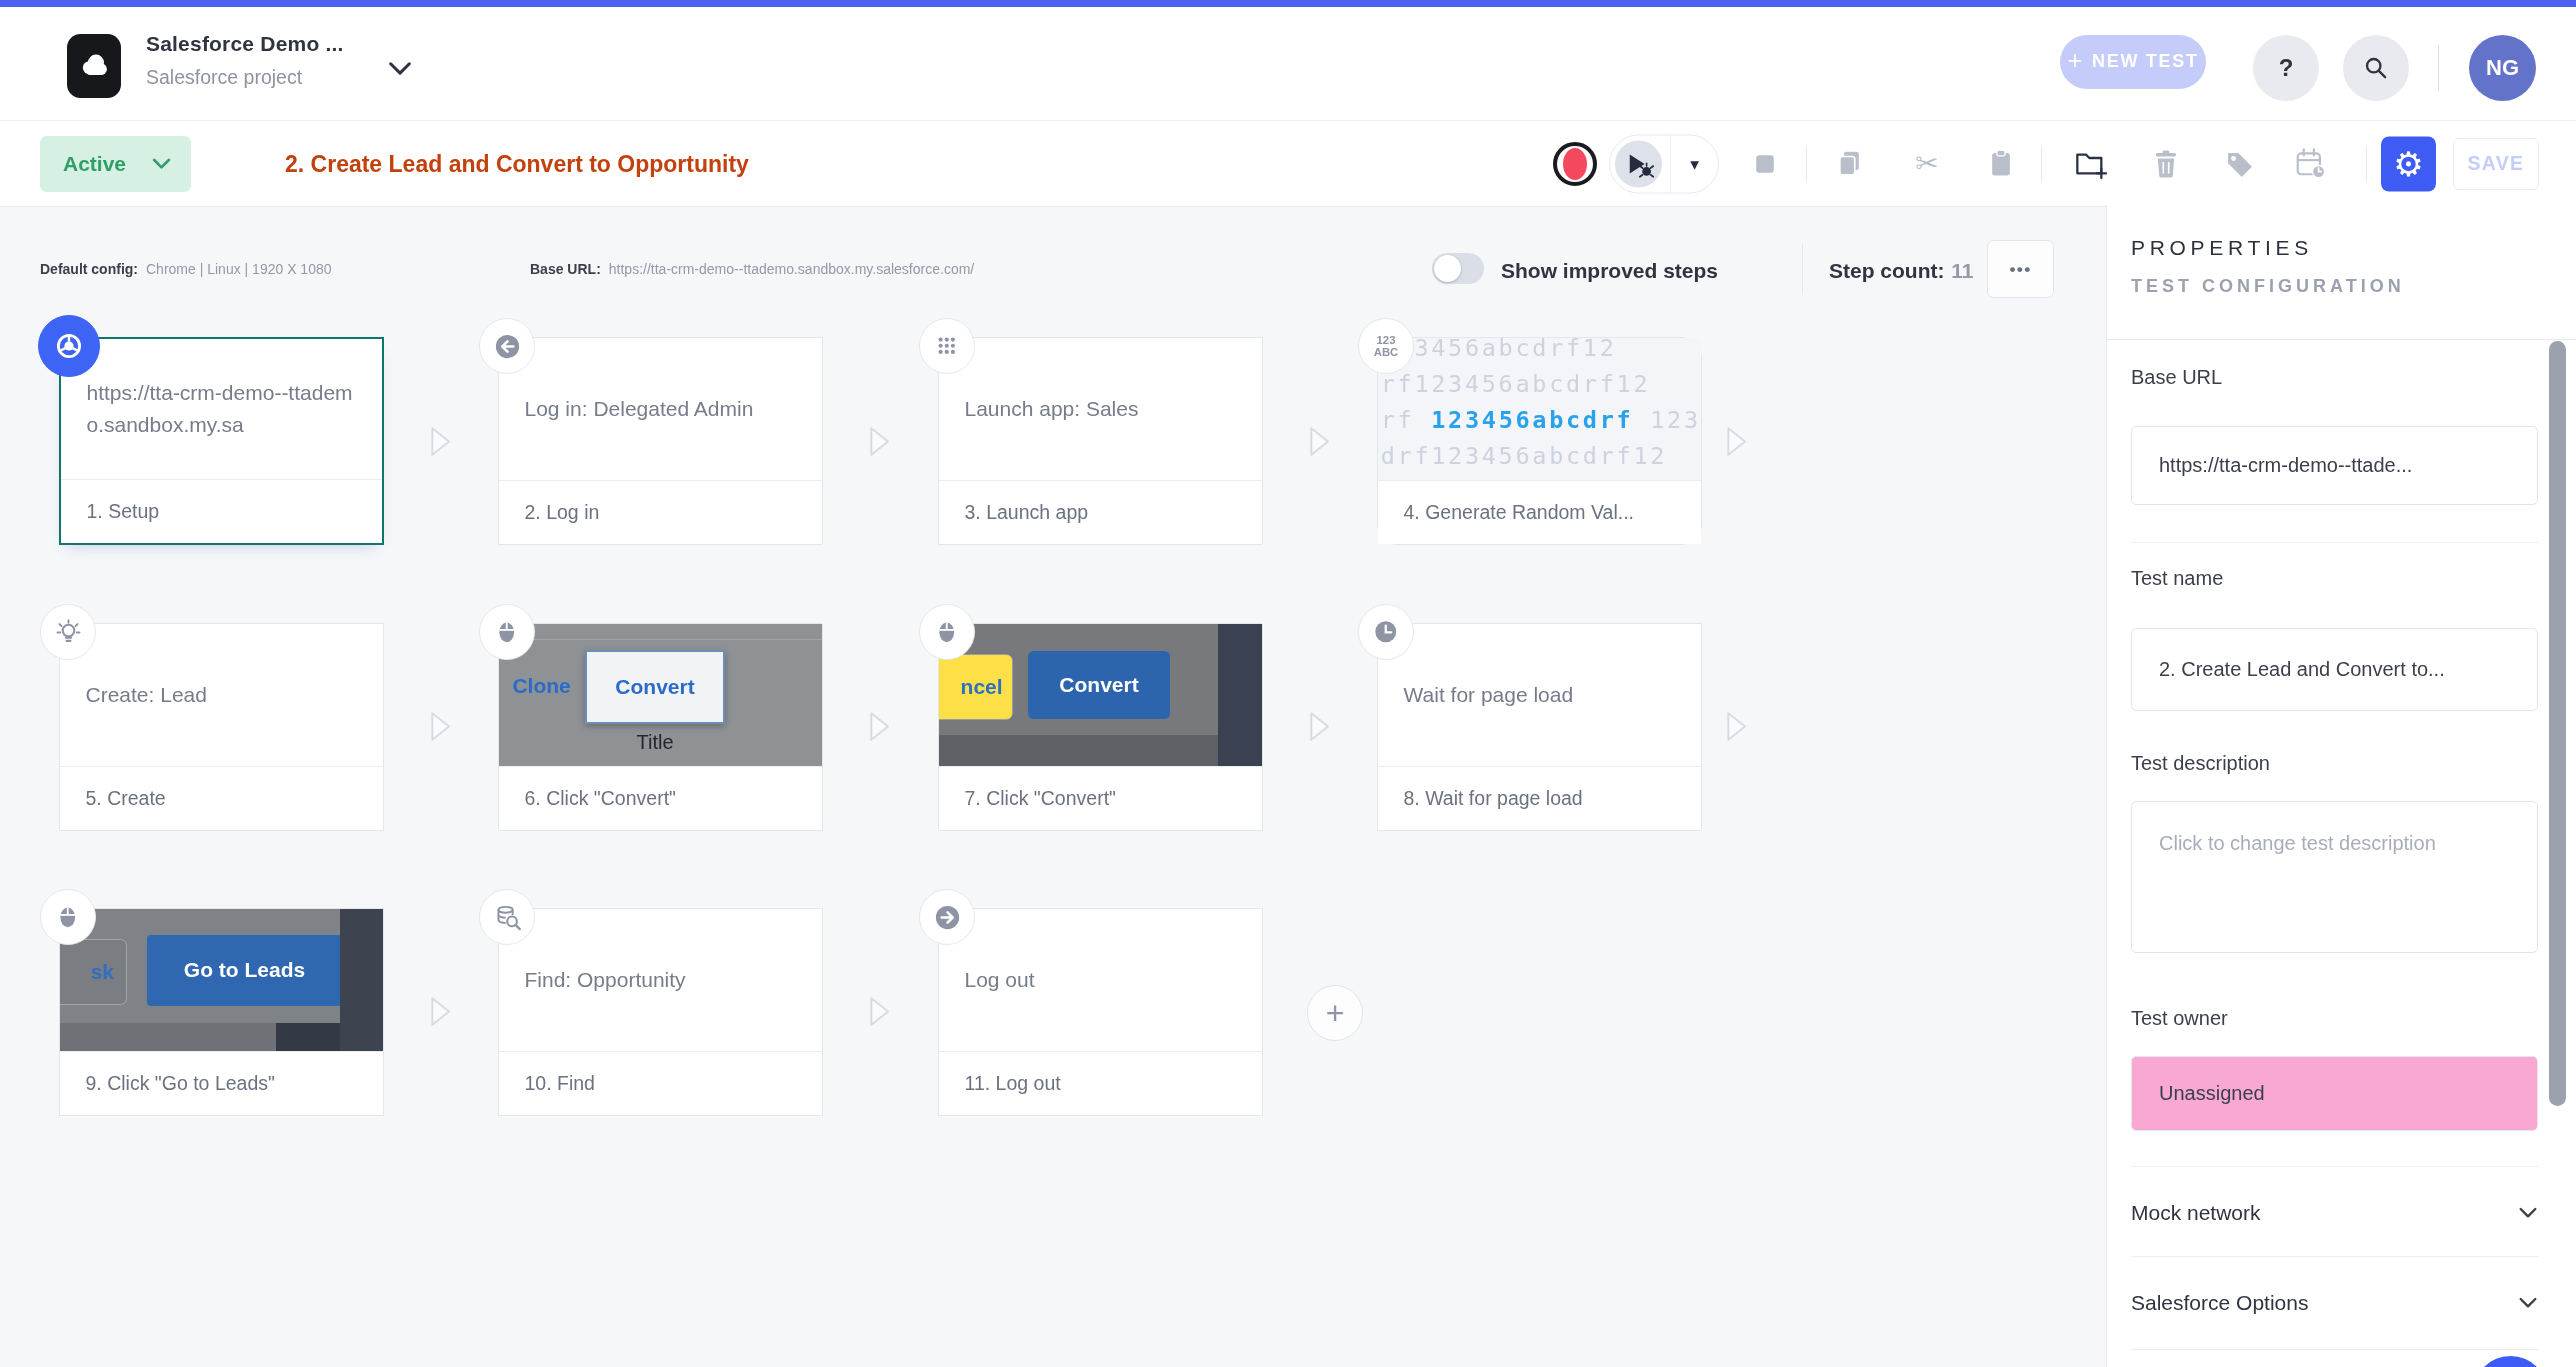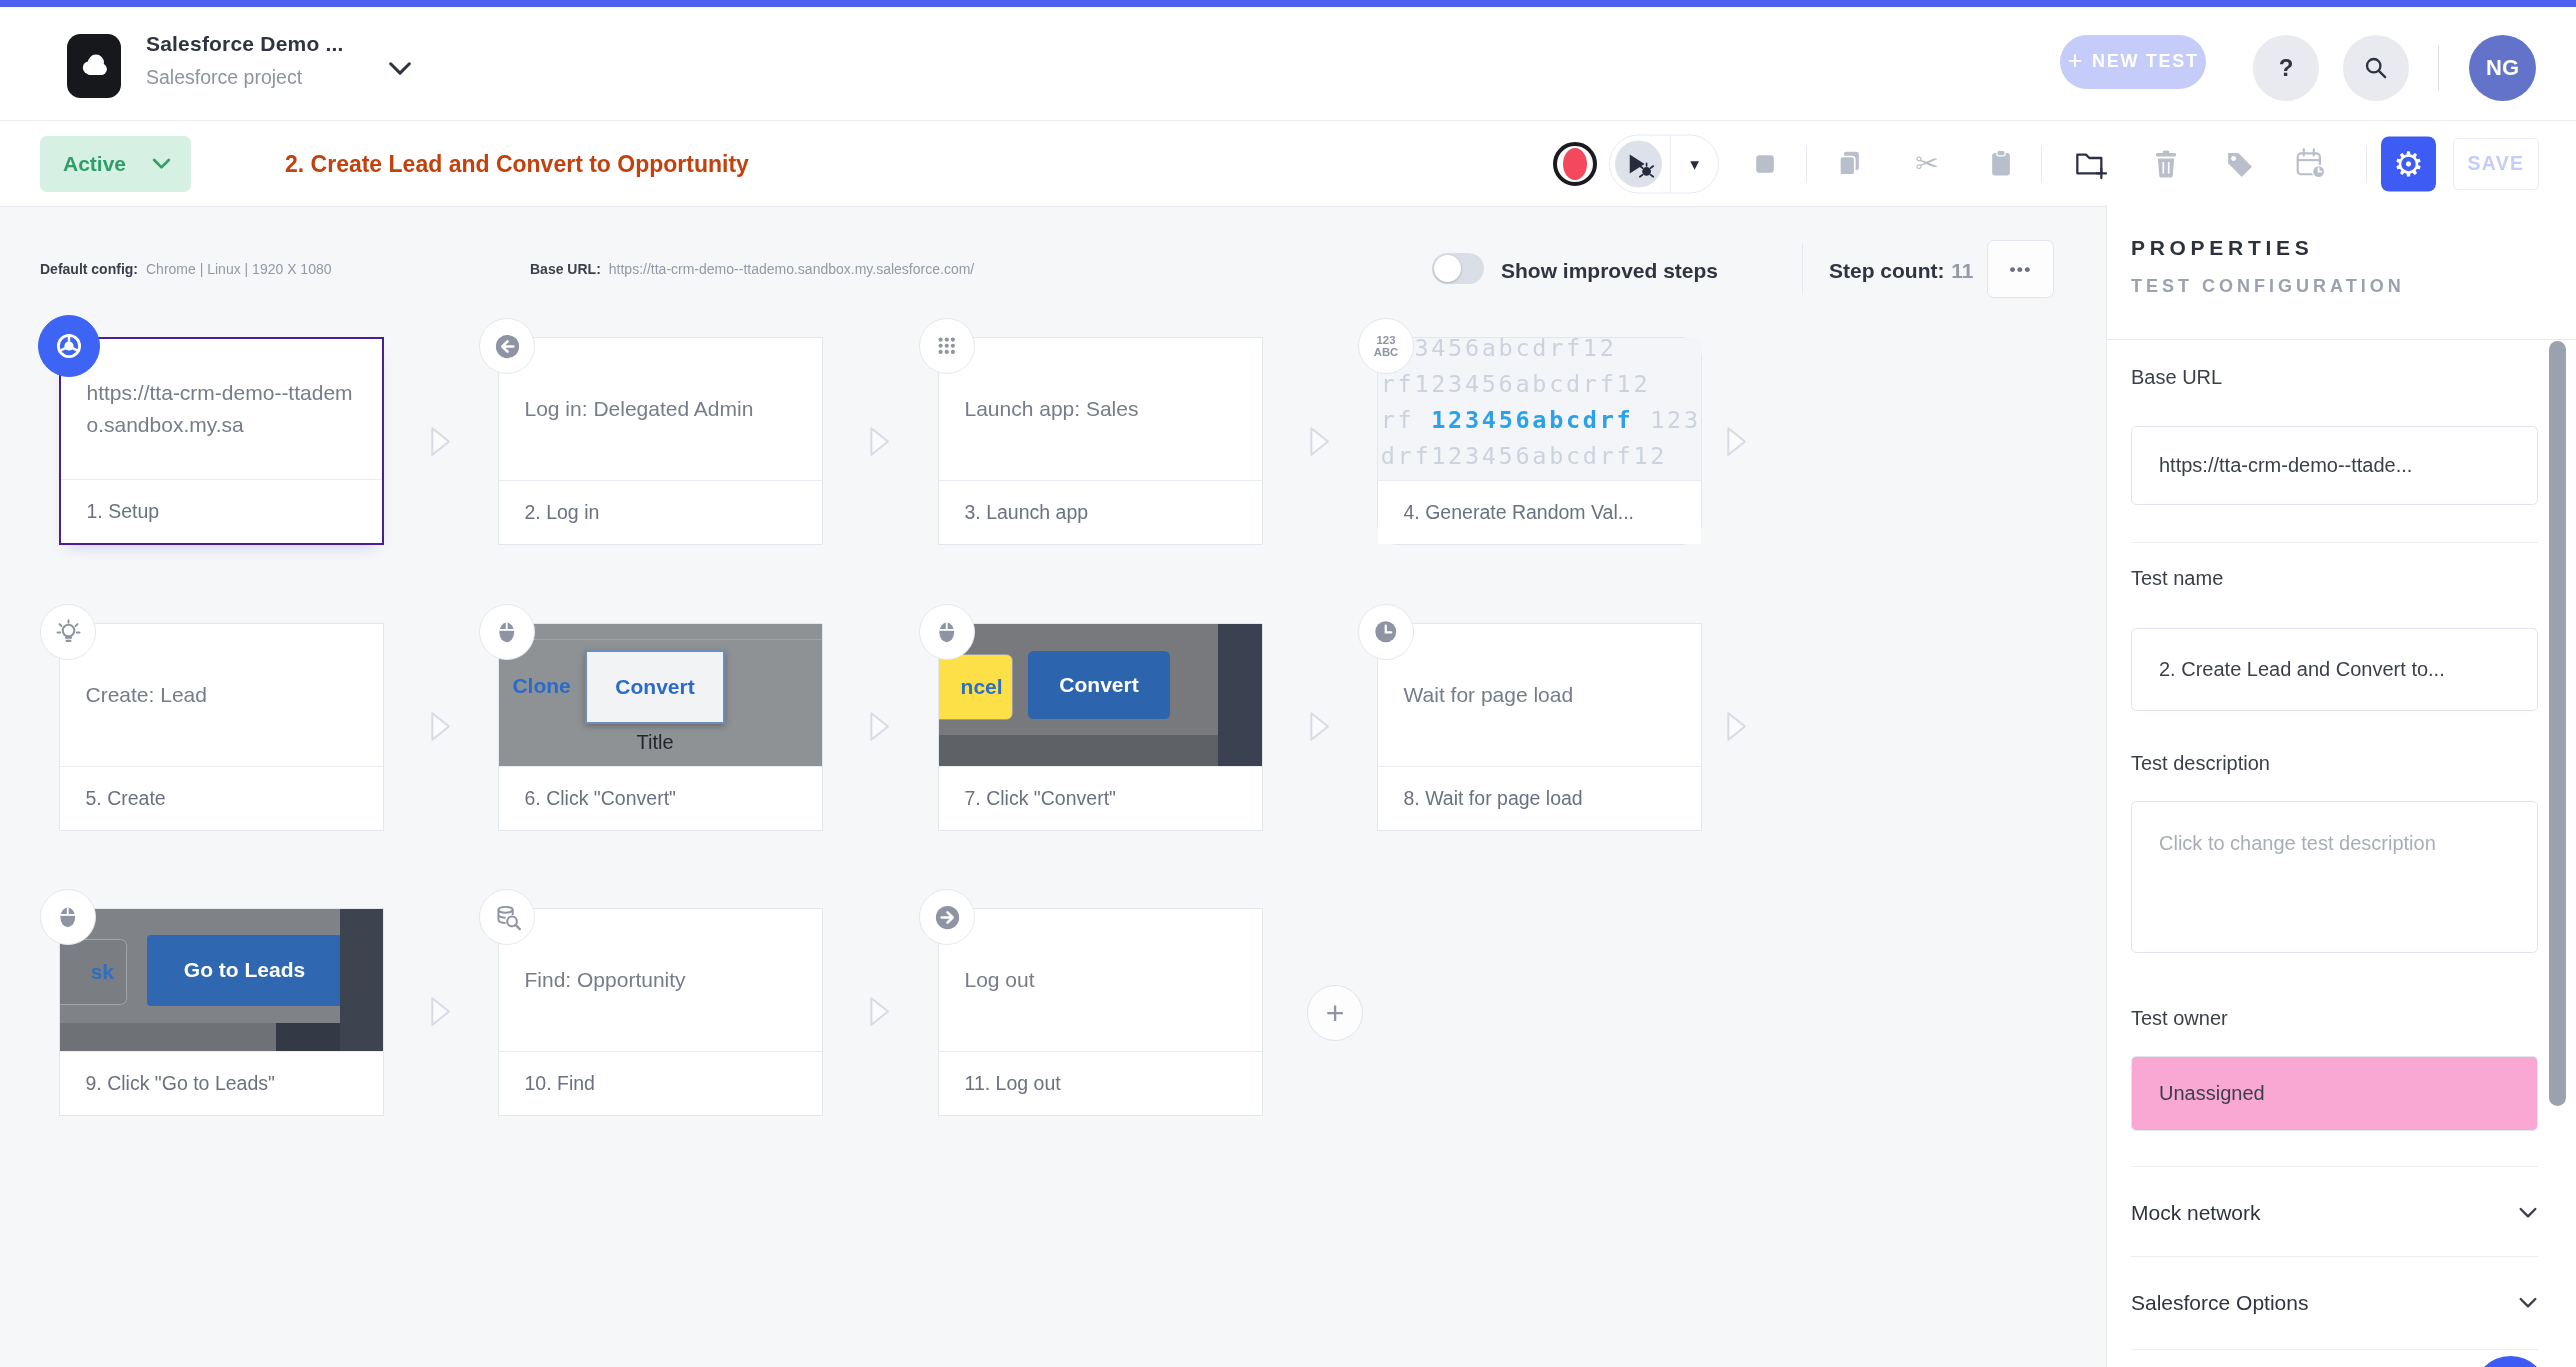--- a/index.html
+++ b/index.html
@@ -43,21 +43,21 @@
   .toggle{position:absolute;left:1432px;top:48px;width:52px;height:31px;border-radius:15.4px;background:#dadee6;border:none;cursor:pointer}
   .toggle::after{content:"";position:absolute;left:2px;top:2px;width:27px;height:27px;border-radius:50%;background:#fff;box-shadow:0 0.7px 2.7px rgba(0,0,0,.25)}
   .toggle-label{position:absolute;left:1501px;top:54px;font-size:21px;font-weight:600;color:#2f3440}
   .cdiv{position:absolute;left:1802px;top:39px;width:1.3px;height:51px;background:#e3e6ee}
   .stepcount{position:absolute;left:1829px;top:54px;font-size:21px;font-weight:600;color:#2f3440}
   .stepcount b{font-weight:600;color:#949aa8;margin-left:6.7px}
   .more-btn{position:absolute;left:1987px;top:35px;width:67px;height:58px;border-radius:6.7px;border:1.3px solid #e2e5ed;background:#fdfdfe;color:#6a7180;font-size:17.4px;font-weight:700;letter-spacing:1.3px;cursor:pointer}
   
   #steps-layer{position:absolute;left:0;top:0;right:470px;bottom:0}
   .card{position:absolute;width:325px;height:208px;background:#fff;border:1.3px solid #e2e6ed;box-sizing:border-box;display:flex;flex-direction:column;cursor:pointer}
-  .card.selected{border:2px solid #4c1d95;box-shadow:0 9.4px 14.8px -8px rgba(40,70,180,.25)}
+  .card.selected{border:2px solid #0f766e;box-shadow:0 9.4px 14.8px -8px rgba(40,70,180,.25)}
   .badge{position:absolute;left:-20px;top:-20px;width:56px;height:56px;border-radius:50%;background:#fff;border:1.3px solid #e4e7ee;display:flex;align-items:center;justify-content:center;z-index:2;box-sizing:border-box}
   .badge-blue{background:#3d64f4;border-color:#3d64f4;width:62px;height:62px;left:-23px;top:-24px}
   .card-body{flex:1;position:relative;display:flex;flex-direction:column;justify-content:center;padding:13.4px 25.5px;overflow:hidden}
   .card-body.no-pad{padding:0}
   .card-title{font-size:21px;color:#757c8a;line-height:32px}
   .break-all{word-break:break-all}
   .card-footer{height:63px;border-top:1.3px solid #e9ecf1;display:flex;align-items:center;padding:0 25.5px;font-size:19.5px;color:#6a7180;background:#fff}
   .arrow{position:absolute;width:24px;height:35px}
   .plus-btn{position:absolute;width:56px;height:56px;border-radius:50%;border:1.3px solid #dfe3ec;background:#fdfdfe;color:#8e94a3;font-size:32px;font-weight:300;line-height:1;cursor:pointer;display:flex;align-items:center;justify-content:center}
   
@@ -80,21 +80,21 @@
   .thumb.blue-btn .t-darkcol{position:absolute;right:0;top:0;bottom:0;width:44px;background:#3a4150}
   .thumb.blue-btn .t-shade{position:absolute;left:0;right:44px;bottom:0;height:31px;background:#5e6166}
   .thumb.blue-wide{background:#7f8286}
   .thumb.blue-wide .t-side{left:-20px;top:29.5px;width:87px;height:66px;background:#7a7d81;border:1.3px solid #a2a5a9;border-radius:6.7px;color:#2e6fc2;display:flex;align-items:center;justify-content:flex-end;padding-right:12px;box-sizing:border-box}
   .thumb.blue-wide .t-blue{left:87px;top:25.5px;width:195px;height:71px;background:#2f67b0;border-radius:4px}
   .thumb.blue-wide .t-darkcol{position:absolute;right:0;top:0;bottom:0;width:43px;background:#3d4450}
   .thumb.blue-wide .t-shade{position:absolute;left:0;right:43px;bottom:0;height:28px;background:#6e7175}
   .thumb.blue-wide .t-corner{position:absolute;right:43px;bottom:0;width:64px;height:28px;background:#333945}
   
   .panel{position:absolute;left:2106px;top:205px;width:470px;bottom:0;background:#fff;border-left:1.3px solid #e7e9ef;box-sizing:border-box}
-  .p-head{position:absolute;left:24px;top:31px;font-size:21px;font-weight:700;letter-spacing:4.7px;color:#2c313b}
+  .p-head{position:absolute;left:24px;top:31px;font-size:21px;font-weight:400;letter-spacing:4.7px;color:#2c313b}
   .p-subhead{position:absolute;left:24px;top:71px;font-size:18px;font-weight:700;letter-spacing:4px;color:#9ba1af}
   .p-div-full{position:absolute;left:0;right:0;top:134px;height:1.3px;background:#e8eaf0}
   .p-label{position:absolute;left:24px;font-size:20px;font-weight:500;color:#3a3f4b}
   .p-input{position:absolute;left:24px;width:407px;border:1.3px solid #e0e4ee;border-radius:5.4px;background:#fff;box-sizing:border-box;display:flex;align-items:center;padding:0 27px;font-size:20px;color:#3a3f4b;white-space:nowrap;overflow:hidden;cursor:text}
   .p-div{position:absolute;left:24px;width:407px;height:0.7px;background:#ebedf2}
   .p-area{position:absolute;left:24px;width:407px;height:152px;border:1.3px solid #e0e4ee;border-radius:5.4px;box-sizing:border-box;padding:29.5px 27px;font-size:20px;color:#a7adba;cursor:text}
   .p-owner{background:#f9a8d4;border-color:#e3e6ee}
   .p-row-sec{position:absolute;left:24px;width:407px;height:54px;display:flex;align-items:center;justify-content:space-between;cursor:pointer}
   .p-row-sec span{font-size:21px;font-weight:500;color:#2f3440}
   

